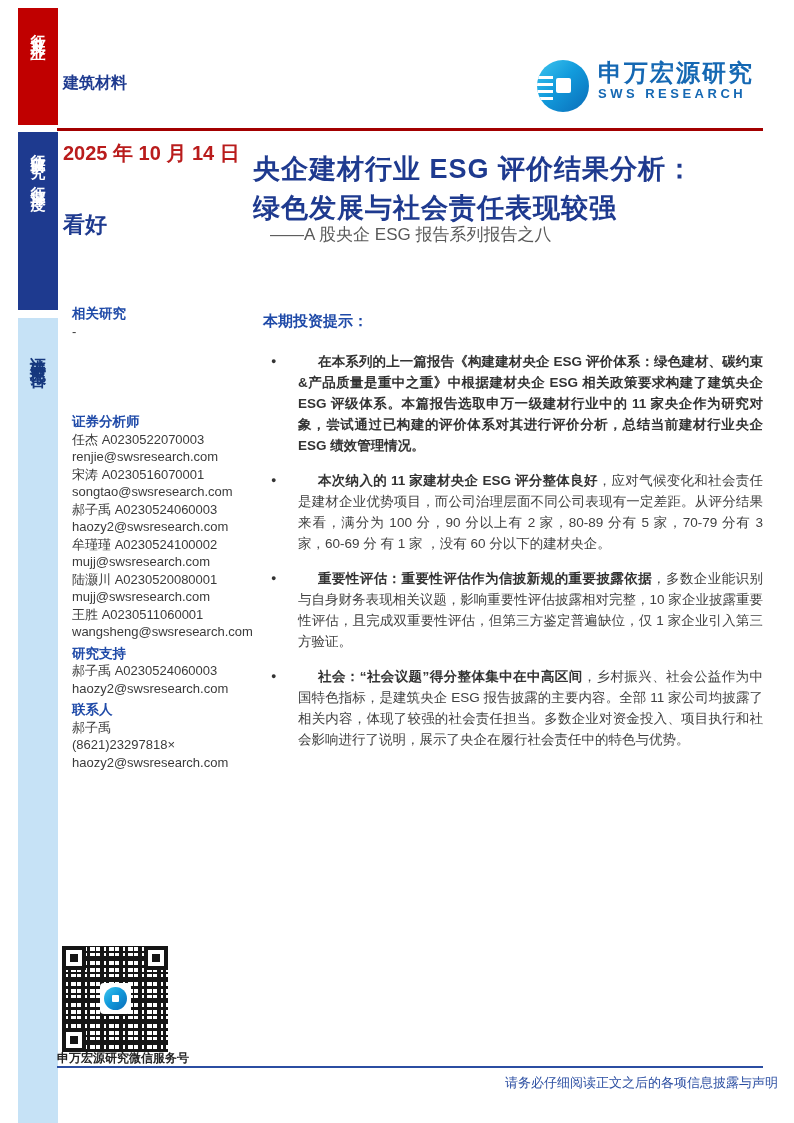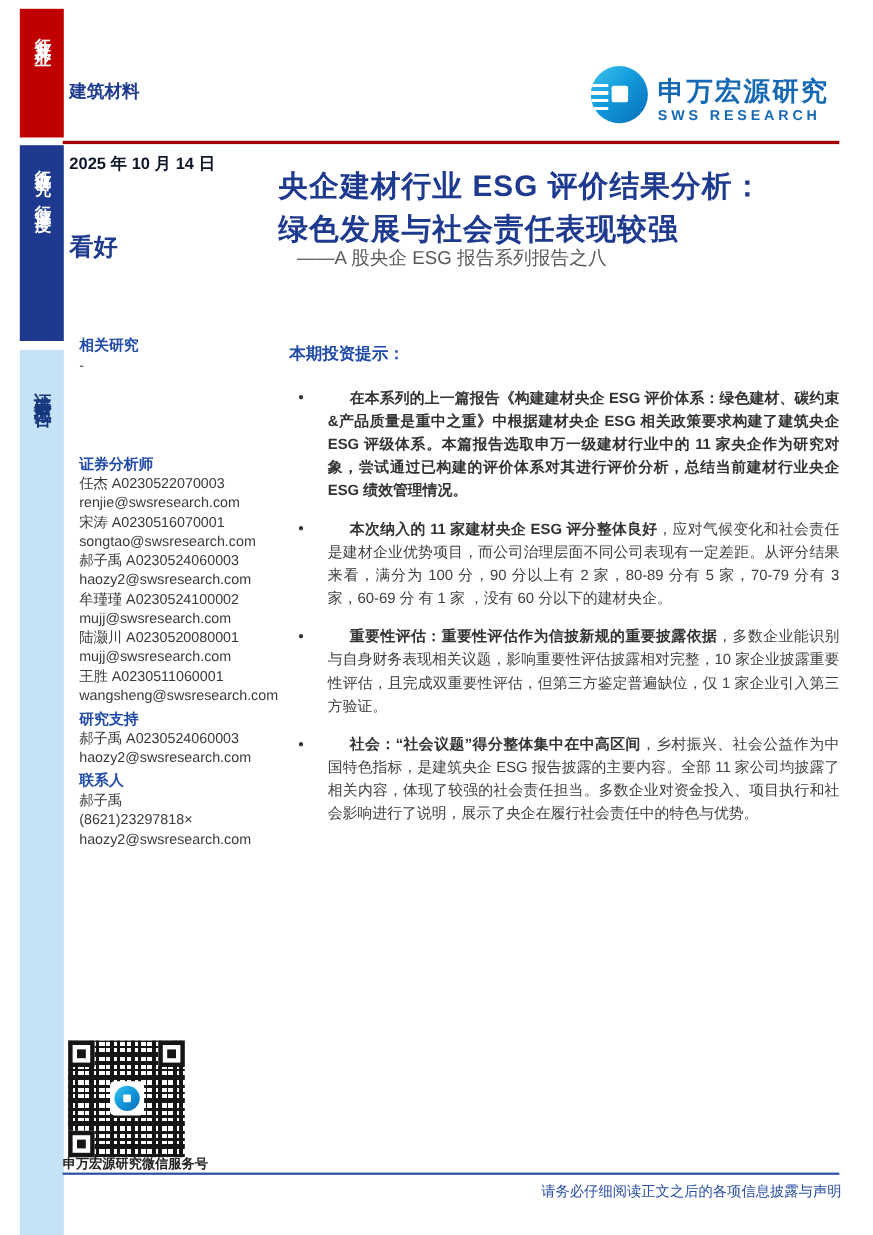--- a/index.html
+++ b/index.html
@@ -17,35 +17,35 @@
   .rail-light { top:318px; height:805px; background:#C6E2F6; }
   .vtext {
     writing-mode:vertical-rl; text-orientation:upright;
     font-weight:bold; letter-spacing:3px; line-height:40px;
   }
   .rail-red .vtext   { color:#fff; font-size:15px; margin-top:14px; }
   .rail-navy .vtext  { color:#fff; font-size:15px; margin-top:10px; }
   .rail-light .vtext { color:#16387E; font-size:16px; margin-top:26px; }
   
   .sector { position:absolute; left:63px; top:73px; font-size:16px; font-weight:bold; color:#1E3A8F; }
-  .logo { position:absolute; left:537px; top:60px; display:flex; align-items:flex-end; }
+  .logo { position:absolute; left:537px; top:60px; display:flex; align-items:flex-start; }
   .logo-circle {
     position:relative; width:52px; height:52px; border-radius:50%; overflow:hidden;
     background:linear-gradient(135deg,#3FC6EF 0%,#129BDC 45%,#0A6CB8 100%);
   }
   .logo-sq { position:absolute; left:19px; top:18px; width:15px; height:15px; background:#fff; border-radius:2px; }
   .logo-stripes {
     position:absolute; left:-3px; top:13px; width:19px; height:27px;
     background:repeating-linear-gradient(0deg,#ffffff 0 3px,transparent 3px 7px);
   }
   .logo-texts { margin-left:9px; }
   .logo-cn { font-size:24px; font-weight:bold; color:#1568B3; letter-spacing:2px; line-height:26px; }
   .logo-en { font-size:13px; font-weight:bold; color:#1568B3; letter-spacing:3.5px; line-height:15px; }
   .red-line { position:absolute; left:57px; top:128px; width:706px; height:3px; background:#A30000; }
-  .date { position:absolute; left:63px; top:140px; font-size:15px; font-weight:bold; color:#0f172a; }
+  .date { position:absolute; left:63px; top:140px; font-size:20px; font-weight:bold; color:#b91c1c; }
   .rating { position:absolute; left:63px; top:210px; font-size:22px; font-weight:bold; color:#1E3A8F; }
   .title { position:absolute; left:253px; top:150px; width:500px; font-size:27px; font-weight:bold;
            color:#1E3A8F; line-height:39px; letter-spacing:1px; }
   .subtitle { position:absolute; left:270px; top:223px; font-size:17px; color:#595959; }
   
   .left-panel { position:absolute; left:72px; top:305px; width:195px; font-size:13px; line-height:17.5px; color:#3A3A3A; }
   .lp-h { font-size:13.5px; font-weight:bold; color:#1F4AA8; }
   .lp-h.analysts { margin-top:73px; }
   .lp-h.gap { margin-top:4px; }
   .lp-line { word-break:break-all; }
@@ -67,21 +67,21 @@
   .qr .f.tl { left:0; top:0; } .qr .f.tr { right:0; top:0; } .qr .f.bl { left:0; bottom:0; }
   .qr .c { position:absolute; left:38px; top:37px; width:31px; height:31px; background:#fff; border-radius:4px;
            display:flex; align-items:center; justify-content:center; }
   .qr .c .dot { width:23px; height:23px; border-radius:50%;
                 background:linear-gradient(135deg,#3FC6EF 0%,#129BDC 45%,#0A6CB8 100%);
                 display:flex; align-items:center; justify-content:center; }
   .qr .c .dot i { display:block; width:7px; height:7px; background:#fff; border-radius:1px; }
   .qr-caption { position:absolute; left:56px; top:1050px; width:134px; font-size:12px; font-weight:bold;
                 color:#222; text-align:center; letter-spacing:0; }
   .blue-line { position:absolute; left:57px; top:1066px; width:706px; height:2px; background:#2B4EA2; }
-  .disclaimer { position:absolute; right:29px; top:1074px; font-size:13px; color:#2B4EA2; }
+  .disclaimer { position:absolute; right:16px; top:1074px; font-size:13px; color:#2B4EA2; }
 </style>
 </head>
 <body>
 
 <div class="page">
 
   <div class="rail rail-red">
     <div class="vtext">行业及产业</div>
   </div>
   <div class="rail rail-navy">

